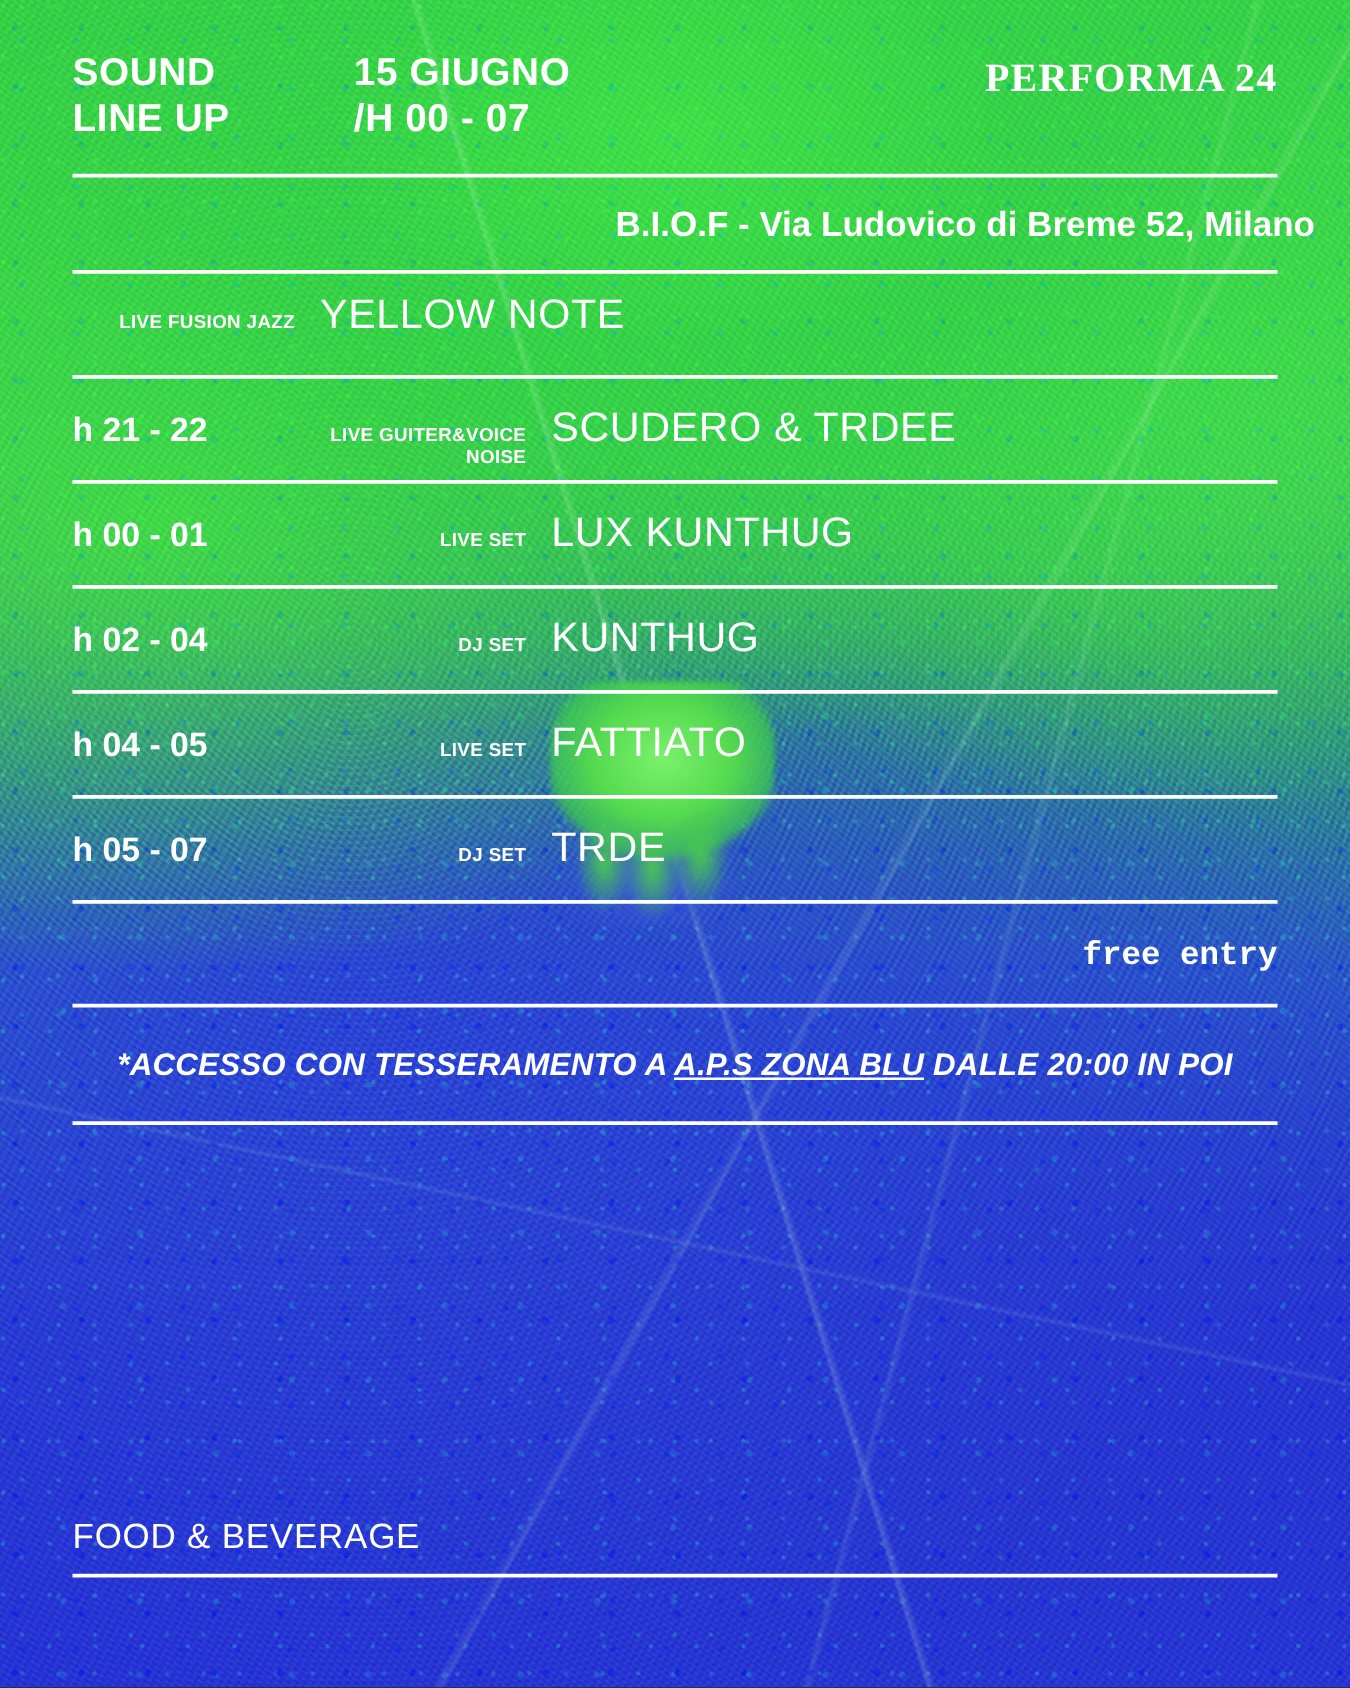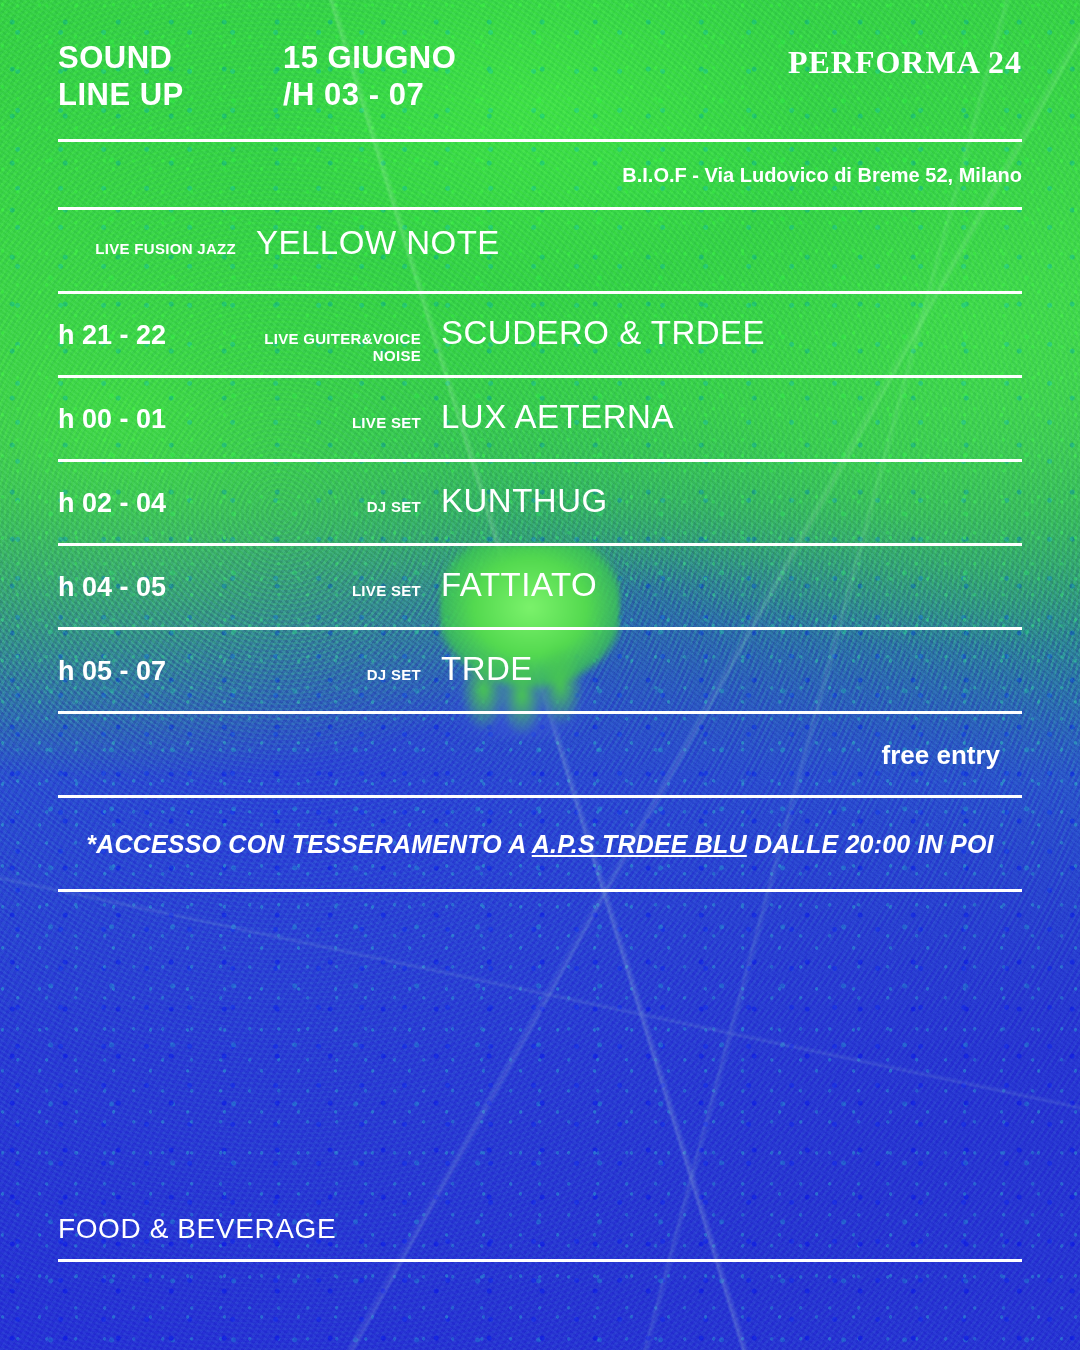--- a/index.html
+++ b/index.html
@@ -124,22 +124,22 @@
     font-weight: bold;
     font-size: 32px;
     letter-spacing: 1px;
     padding-top: 4px;
     white-space: nowrap;
   }
 
   .venue {
     text-align: right;
     font-weight: bold;
-    font-size: 20px;
-    padding: 22px 58px 20px 58px;
+    font-size: 28px;
+    padding: 22px 28px 20px 58px;
   }
 
   .row {
     display: flex;
     align-items: baseline;
     padding: 0 58px;
     height: 81px;
   }
   .row .time {
     width: 185px;
@@ -160,21 +160,22 @@
     flex: 1;
     font-size: 33px;
     letter-spacing: .5px;
     padding-left: 12px;
   }
 
   .free-entry {
     text-align: right;
     font-weight: bold;
     font-size: 26px;
-    padding: 26px 80px 24px 58px;
+    padding: 26px 58px 24px 58px;
+    font-family: Liberation Mono, monospace;
   }
 
   .disclaimer {
     text-align: center;
     font-style: italic;
     font-weight: bold;
     font-size: 25px;
     padding: 32px 58px 30px 58px;
     letter-spacing: .2px;
   }
@@ -207,21 +208,21 @@
 
   <div class="content">
 
     <div class="header">
       <div class="h-left">
         <div>SOUND</div>
         <div>LINE UP</div>
       </div>
       <div class="h-mid">
         <div>15 GIUGNO</div>
-        <div>/H 03 - 07</div>
+        <div>/H 00 - 07</div>
       </div>
       <div class="h-logo">PERFORMA 24</div>
     </div>
 
     <div style="height:26px"></div>
     <div class="rule"></div>
 
     <div class="venue">B.I.O.F - Via Ludovico di Breme 52, Milano</div>
 
     <div class="rule"></div>
@@ -234,21 +235,21 @@
     <div class="row">
       <div class="time">h 21 - 22</div>
       <div class="kind">LIVE GUITER&amp;VOICE NOISE</div>
       <div class="artist">SCUDERO &amp; TRDEE</div>
     </div>
 
     <div class="rule"></div>
     <div class="row">
       <div class="time">h 00 - 01</div>
       <div class="kind">LIVE SET</div>
-      <div class="artist">LUX AETERNA</div>
+      <div class="artist">LUX KUNTHUG</div>
     </div>
 
     <div class="rule"></div>
     <div class="row">
       <div class="time">h 02 - 04</div>
       <div class="kind">DJ SET</div>
       <div class="artist">KUNTHUG</div>
     </div>
 
     <div class="rule"></div>
@@ -262,21 +263,21 @@
     <div class="row">
       <div class="time">h 05 - 07</div>
       <div class="kind">DJ SET</div>
       <div class="artist">TRDE</div>
     </div>
 
     <div class="rule"></div>
     <div class="free-entry">free entry</div>
     <div class="rule"></div>
 
-    <div class="disclaimer"><span>*ACCESSO CON TESSERAMENTO A </span><u>A.P.S TRDEE BLU</u><span> DALLE 20:00 IN POI</span></div>
+    <div class="disclaimer"><span>*ACCESSO CON TESSERAMENTO A </span><u>A.P.S ZONA BLU</u><span> DALLE 20:00 IN POI</span></div>
 
     <div class="rule"></div>
 
     <div class="footer">
       <div class="footer-label">FOOD &amp; BEVERAGE</div>
       <div class="rule"></div>
     </div>
 
   </div>
 </div>

